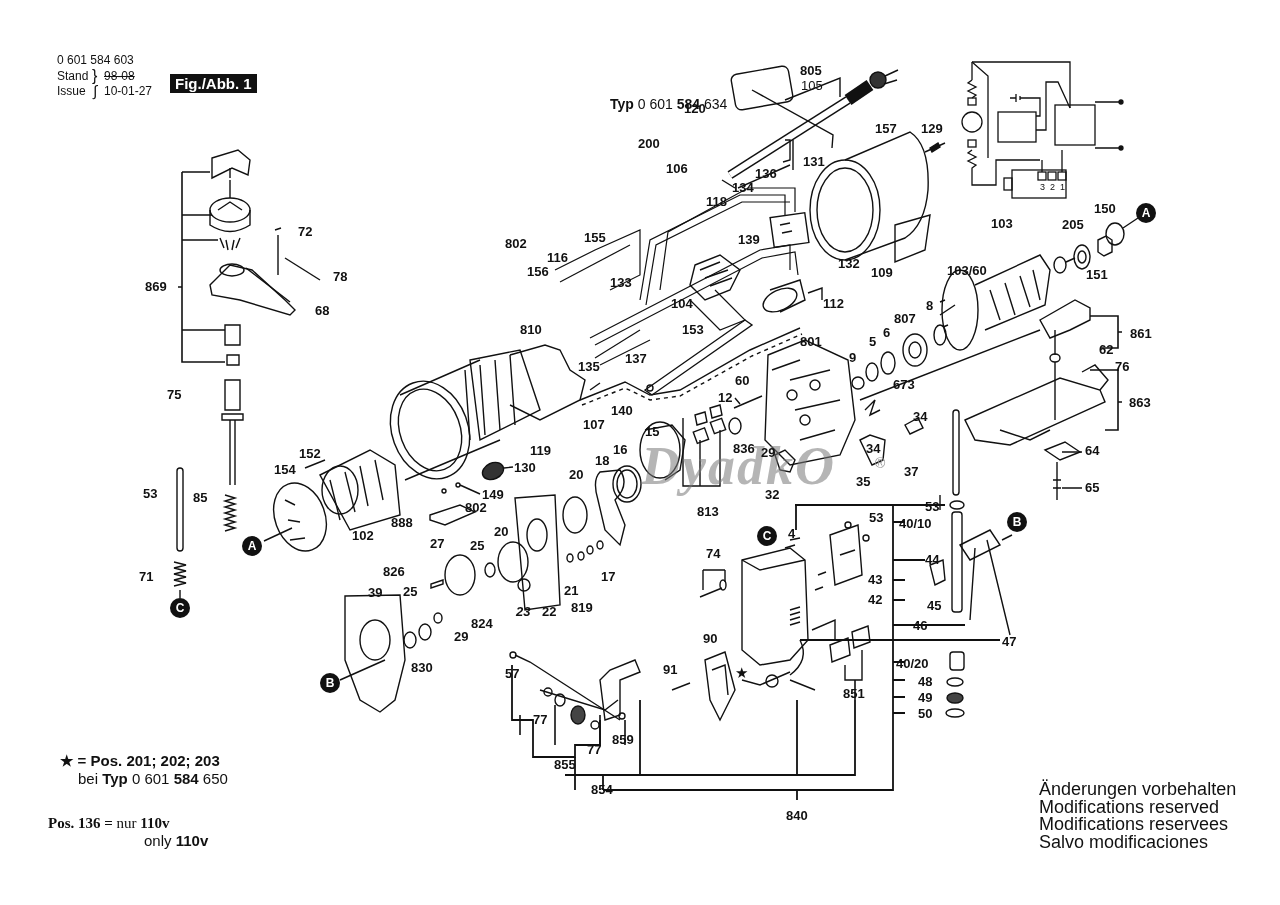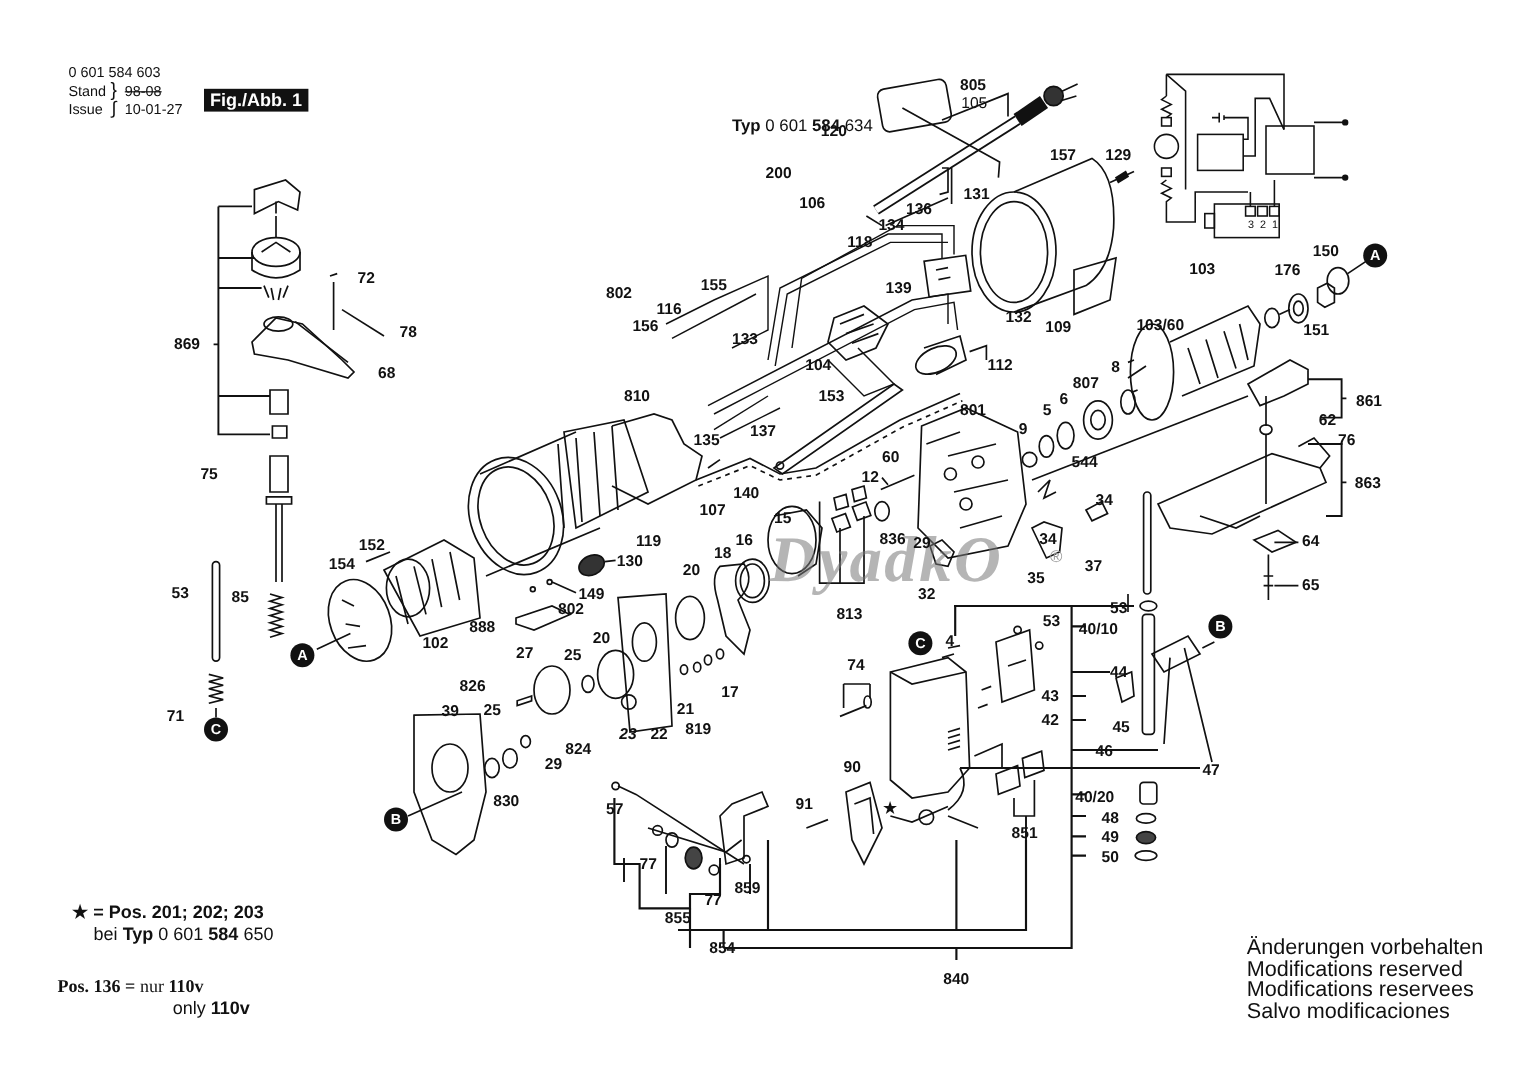--- a/index.html
+++ b/index.html
@@ -349,30 +349,30 @@
 <div class="lbl" style="left:527px; top:264px;">156</div>
 <div class="lbl" style="left:610px; top:275px;">133</div>
 <div class="lbl" style="left:671px; top:296px;">104</div>
 <div class="lbl" style="left:823px; top:296px;">112</div>
 <div class="lbl" style="left:520px; top:322px;">810</div>
 <div class="lbl" style="left:682px; top:322px;">153</div>
 <div class="lbl" style="left:625px; top:351px;">137</div>
 <div class="lbl" style="left:578px; top:359px;">135</div>
 <div class="lbl" style="left:800px; top:334px;">801</div>
 <div class="lbl" style="left:991px; top:216px;">103</div>
-<div class="lbl" style="left:1062px; top:217px;">176</div>
+<div class="lbl" style="left:1062px; top:217px;">205</div>
 <div class="lbl" style="left:1094px; top:201px;">150</div>
 <div class="lbl" style="left:1086px; top:267px;">151</div>
 <div class="lbl" style="left:947px; top:263px;">103/60</div>
 <div class="lbl" style="left:926px; top:298px;">8</div>
 <div class="lbl" style="left:894px; top:311px;">807</div>
 <div class="lbl" style="left:883px; top:325px;">6</div>
 <div class="lbl" style="left:869px; top:334px;">5</div>
 <div class="lbl" style="left:849px; top:350px;">9</div>
-<div class="lbl" style="left:893px; top:377px;">544</div>
+<div class="lbl" style="left:893px; top:377px;">673</div>
 <div class="lbl" style="left:1130px; top:326px;">861</div>
 <div class="lbl" style="left:1099px; top:342px;">62</div>
 <div class="lbl" style="left:1115px; top:359px;">76</div>
 <div class="lbl" style="left:1129px; top:395px;">863</div>
 <div class="lbl" style="left:1085px; top:443px;">64</div>
 <div class="lbl" style="left:1085px; top:480px;">65</div>
 <div class="lbl" style="left:735px; top:373px;">60</div>
 <div class="lbl" style="left:718px; top:390px;">12</div>
 <div class="lbl" style="left:611px; top:403px;">140</div>
 <div class="lbl" style="left:583px; top:417px;">107</div>
@@ -396,21 +396,21 @@
 <div class="lbl" style="left:352px; top:528px;">102</div>
 <div class="lbl" style="left:274px; top:462px;">154</div>
 <div class="lbl" style="left:299px; top:446px;">152</div>
 <div class="lbl" style="left:145px; top:279px;">869</div>
 <div class="lbl" style="left:298px; top:224px;">72</div>
 <div class="lbl" style="left:333px; top:269px;">78</div>
 <div class="lbl" style="left:315px; top:303px;">68</div>
 <div class="lbl" style="left:167px; top:387px;">75</div>
 <div class="lbl" style="left:193px; top:490px;">85</div>
 <div class="lbl" style="left:143px; top:486px;">53</div>
-<div class="lbl" style="left:139px; top:569px;margin-top:20px;">71</div>
+<div class="lbl" style="left:139px; top:569px;">71</div>
 <div class="lbl" style="left:430px; top:536px;">27</div>
 <div class="lbl" style="left:470px; top:538px;">25</div>
 <div class="lbl" style="left:494px; top:524px;">20</div>
 <div class="lbl" style="left:383px; top:564px;">826</div>
 <div class="lbl" style="left:403px; top:584px;">25</div>
 <div class="lbl" style="left:368px; top:585px;">39</div>
 <div class="lbl" style="left:471px; top:616px;">824</div>
 <div class="lbl" style="left:454px; top:629px;">29</div>
 <div class="lbl" style="left:411px; top:660px;">830</div>
 <div class="lbl" style="left:516px; top:604px;font-style:italic;">23</div>

